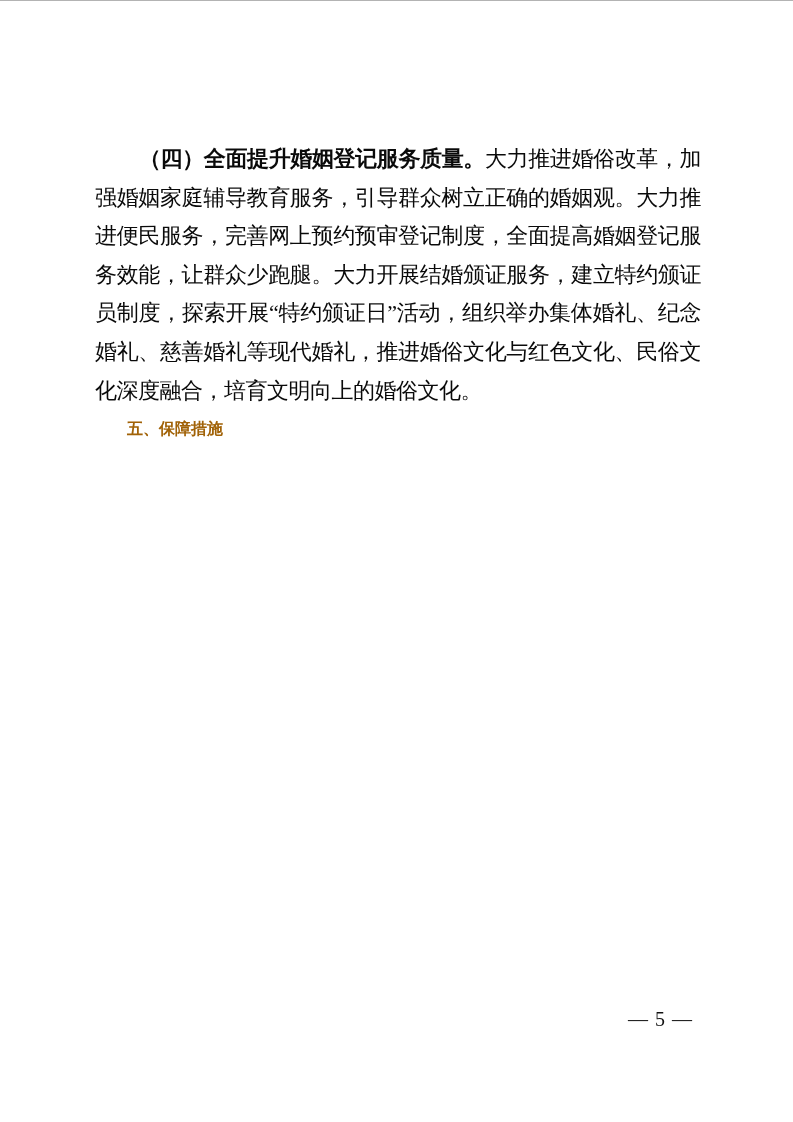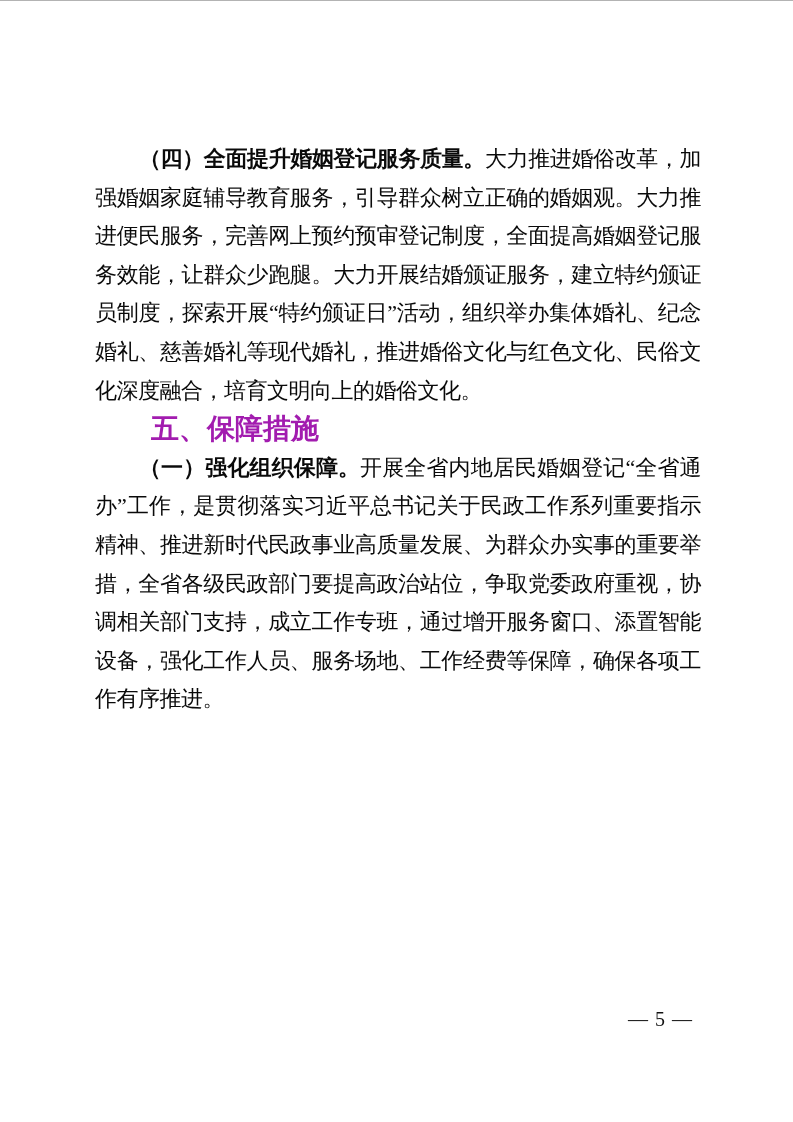--- a/index.html
+++ b/index.html
@@ -45,24 +45,24 @@
   }
 
   .para .lead {
     font-weight: bold;
   }
 
   .section-heading {
     text-indent: 2em;
     font-family: Liberation Serif, serif;
     font-weight: bold;
-    font-size: 28px;
+    font-size: 16px;
     line-height: 38.6px;
     letter-spacing: 0;
-    color: #a21caf;
+    color: #a16207;
   }
 
   .page-number {
     position: absolute;
     top: 1008px;
     right: 100px;
     font-size: 20px;
     letter-spacing: 1px;
     color: #111111;
     font-family: "Liberation Serif", "DejaVu Serif", serif;
@@ -74,20 +74,19 @@
 <div class="page">
 
   <div class="scan-top-edge"></div>
 
   <div class="text-block">
 
     <p class="para"><span class="lead">（四）全面提升婚姻登记服务质量。</span><span>大力推进婚俗改革，加强婚姻家庭辅导教育服务，引导群众树立正确的婚姻观。大力推进便民服务，完善网上预约预审登记制度，全面提高婚姻登记服务效能，让群众少跑腿。大力开展结婚颁证服务，建立特约颁证员制度，探索开展“特约颁证日”活动，组织举办集体婚礼、纪念婚礼、慈善婚礼等现代婚礼，推进婚俗文化与红色文化、民俗文化深度融合，培育文明向上的婚俗文化。</span></p>
 
     <h2 class="section-heading">五、保障措施</h2>
 
-    <p class="para"><span class="lead">（一）强化组织保障。</span><span>开展全省内地居民婚姻登记“全省通办”工作，是贯彻落实习近平总书记关于民政工作系列重要指示精神、推进新时代民政事业高质量发展、为群众办实事的重要举措，全省各级民政部门要提高政治站位，争取党委政府重视，协调相关部门支持，成立工作专班，通过增开服务窗口、添置智能设备，强化工作人员、服务场地、工作经费等保障，确保各项工作有序推进。</span></p>
 
 
   </div>
 
   <div class="page-number">— 5 —</div>
 
 </div>
 
 </body></html>

